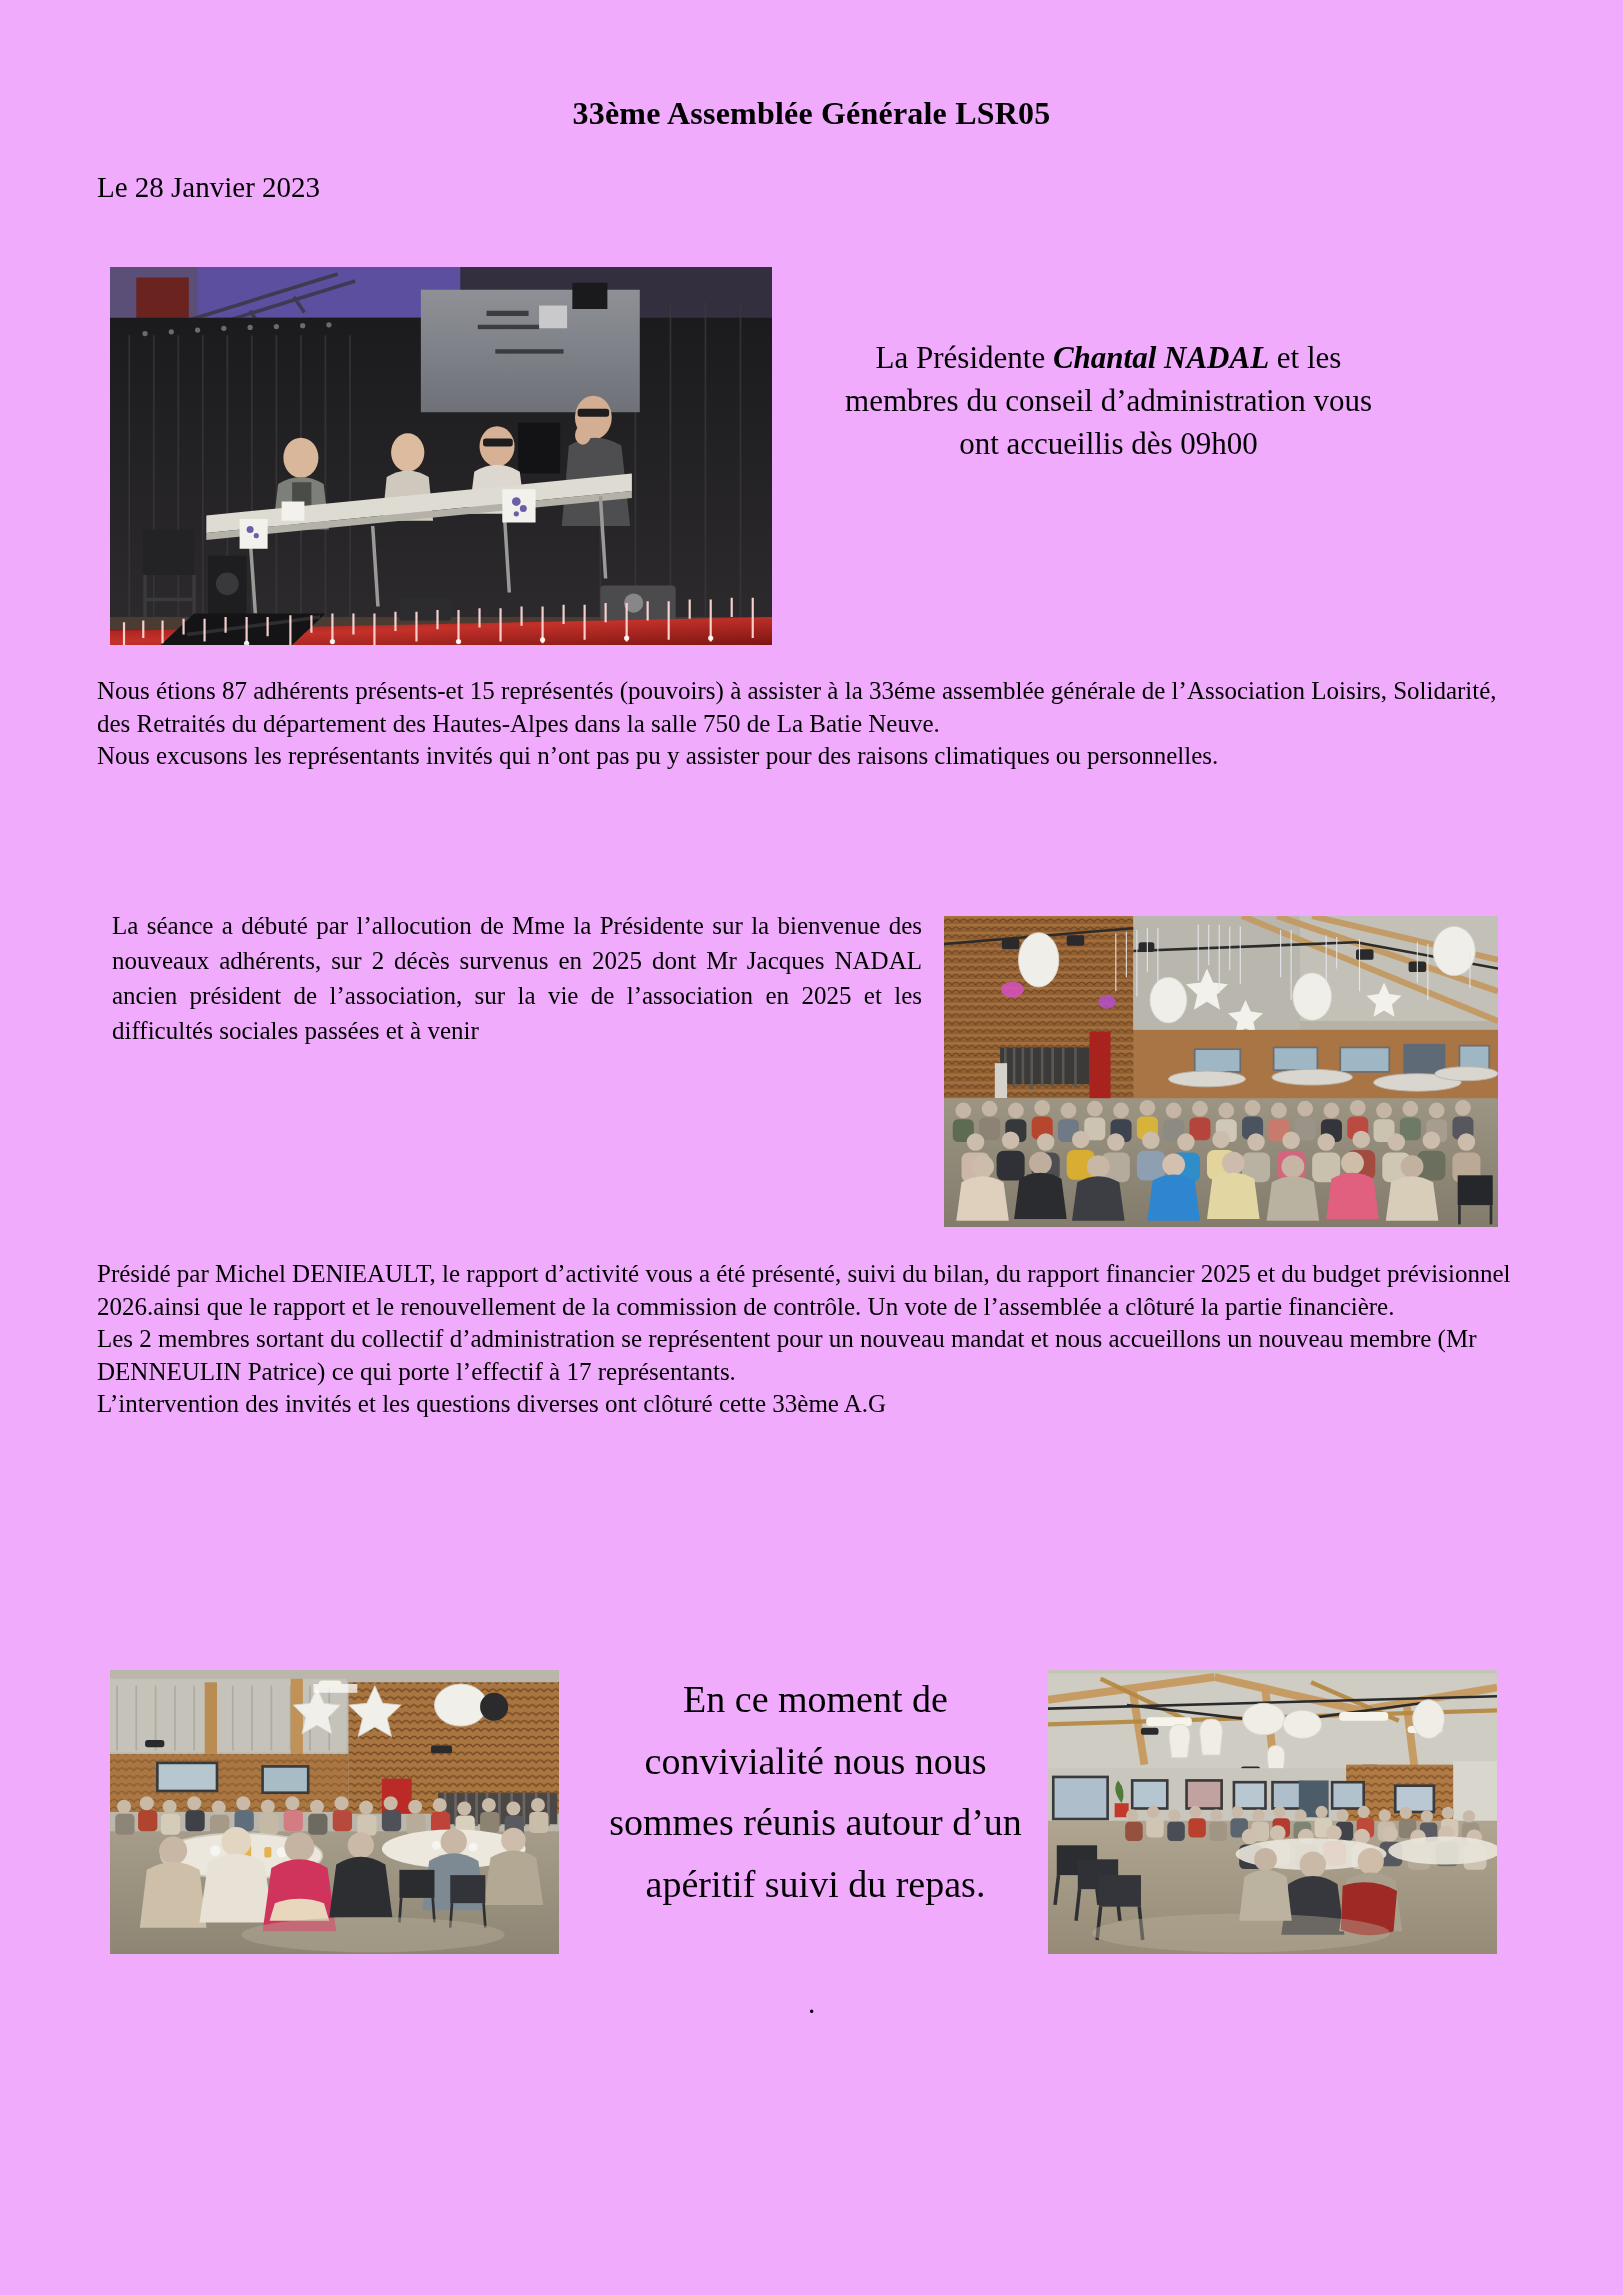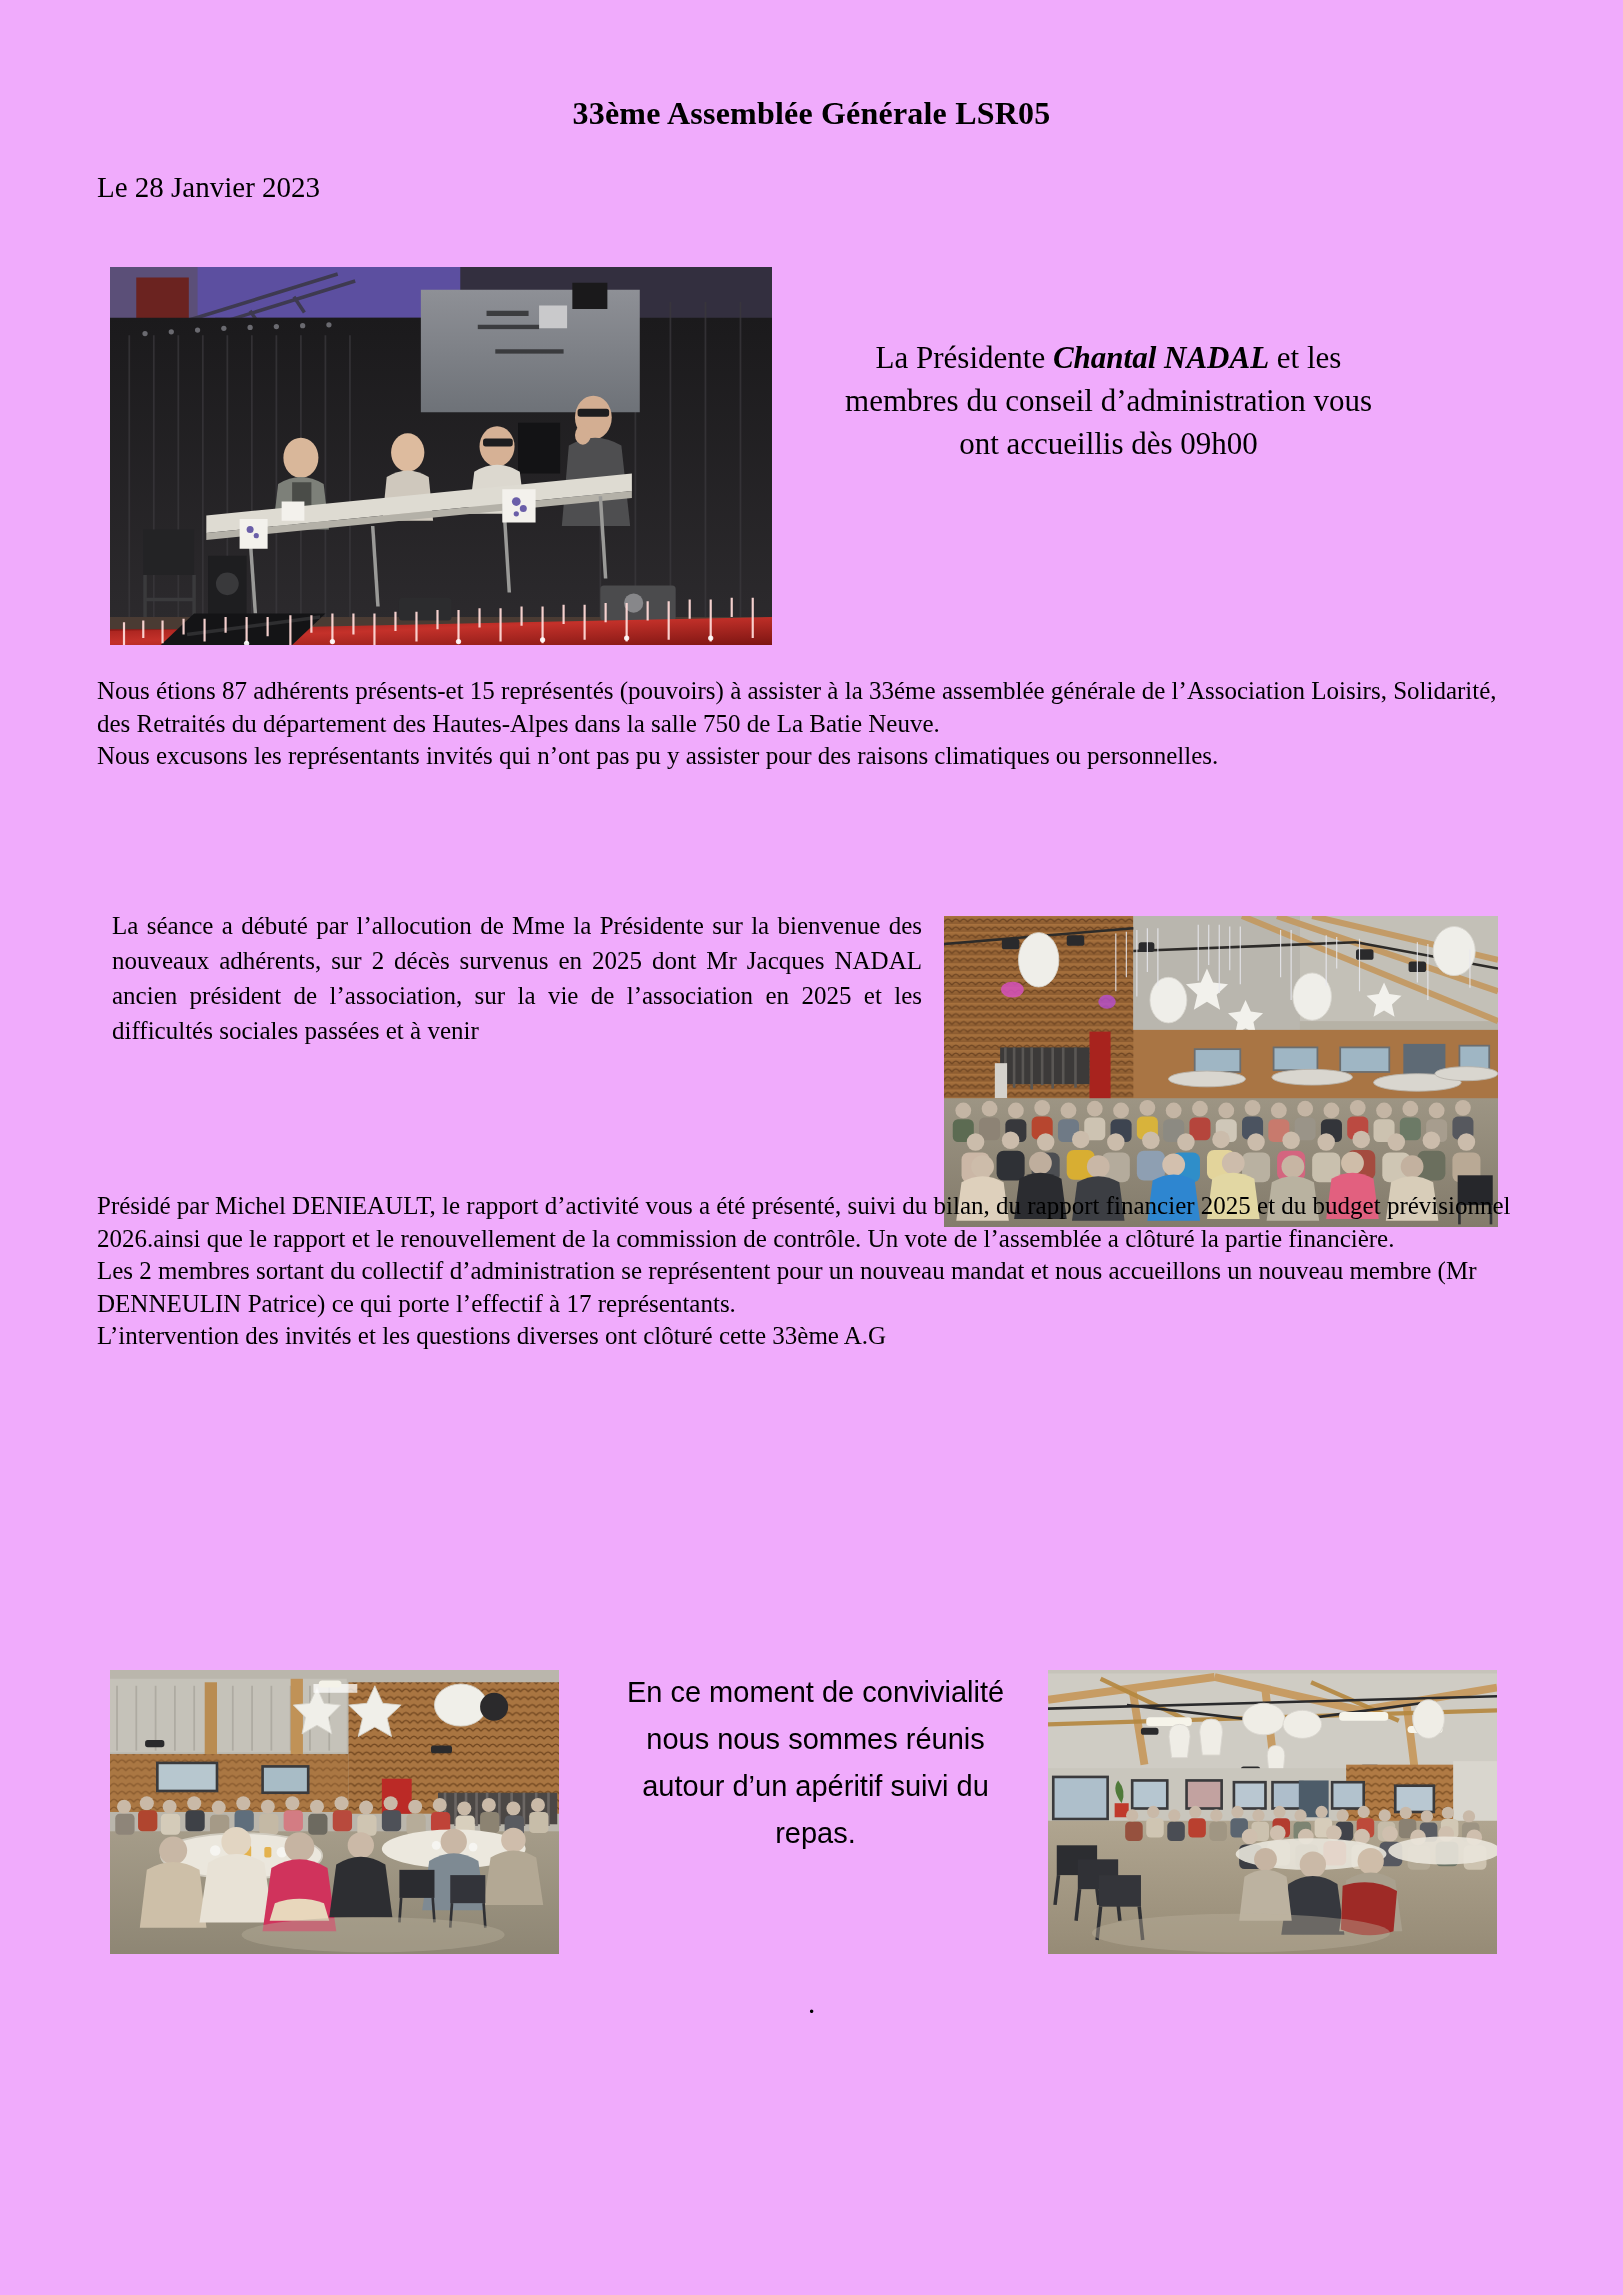--- a/index.html
+++ b/index.html
@@ -62,33 +62,33 @@
   .para-session {
     left: 112px;
     top: 908px;
     width: 810px;
     text-align: justify;
     text-justify: inter-word;
     line-height: 1.40;
   }
   .para-reports {
     left: 97px;
-    top: 1190px;
+    top: 1258px;
     width: 1446px;
     text-align: left;
   }
 
   .conviviality {
     position: absolute;
     left: 605px;
     top: 1669px;
     width: 421px;
     text-align: center;
-    font-family: Liberation Sans, sans-serif;
-    font-size: 29px;
+    font-family: Liberation Serif, serif;
+    font-size: 38px;
     line-height: 1.62;
   }
 
   .lone-dot {
     position: absolute;
     left: 0; right: 0;
     top: 1987px;
     text-align: center;
     font-size: 29px;
   }

